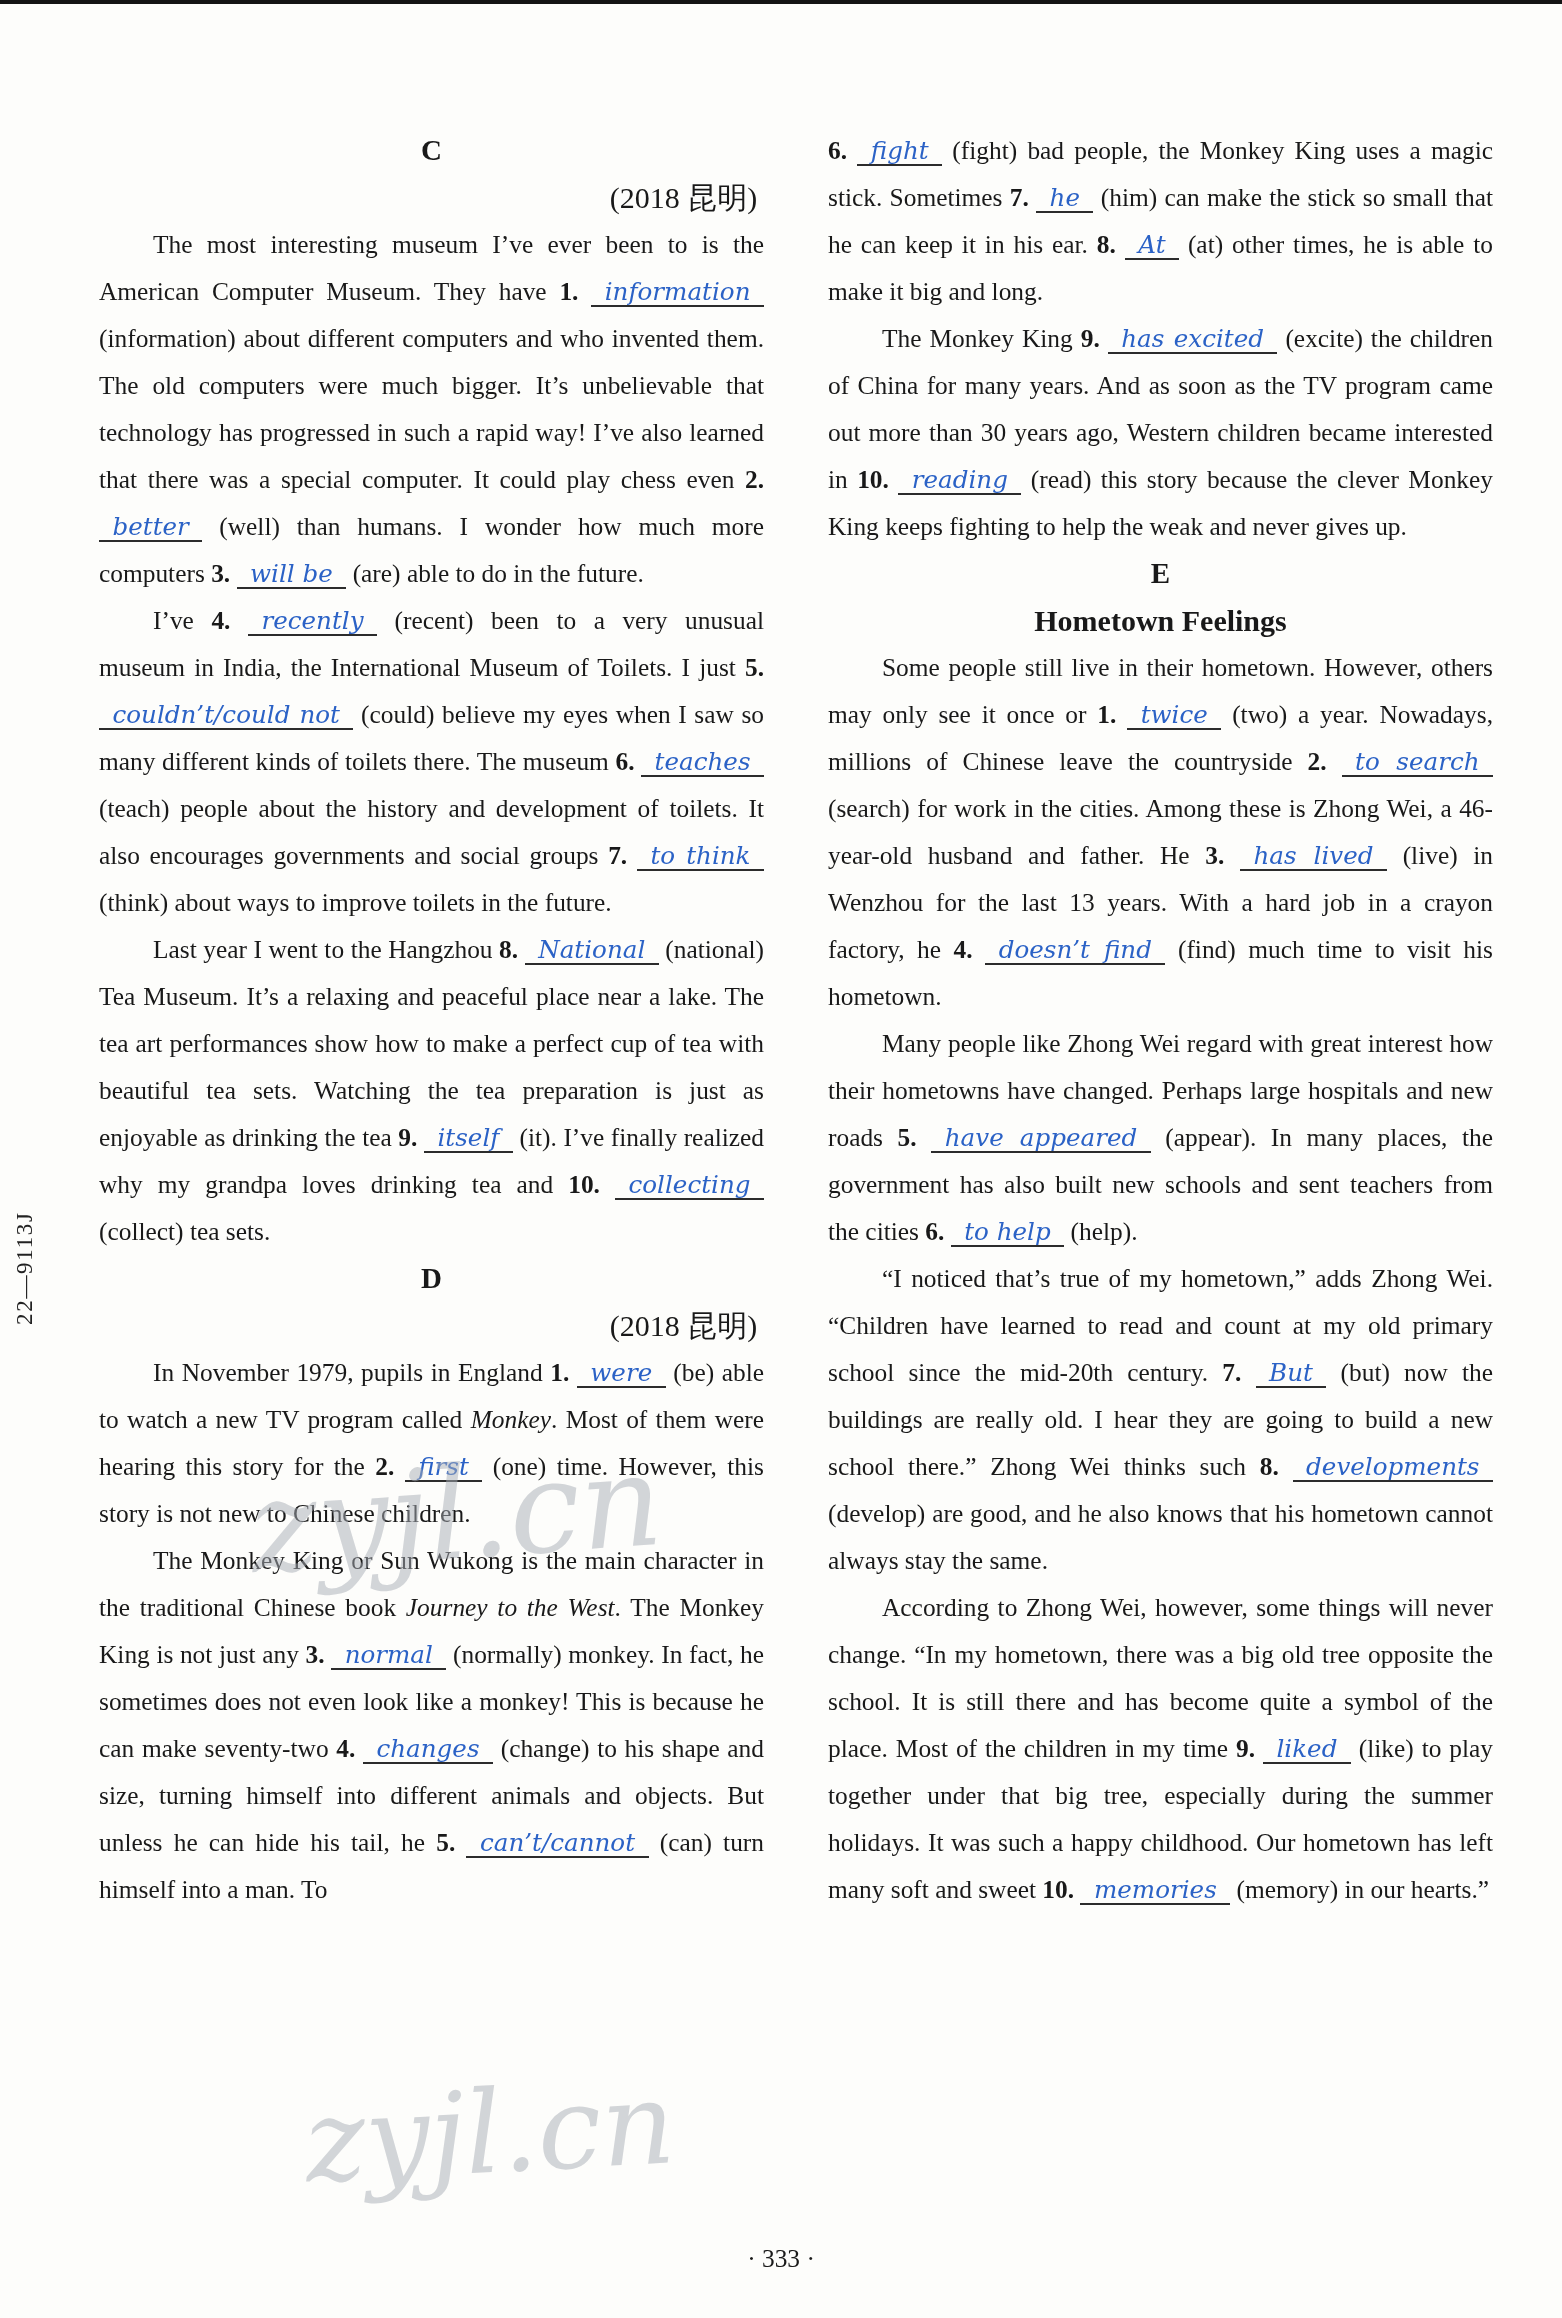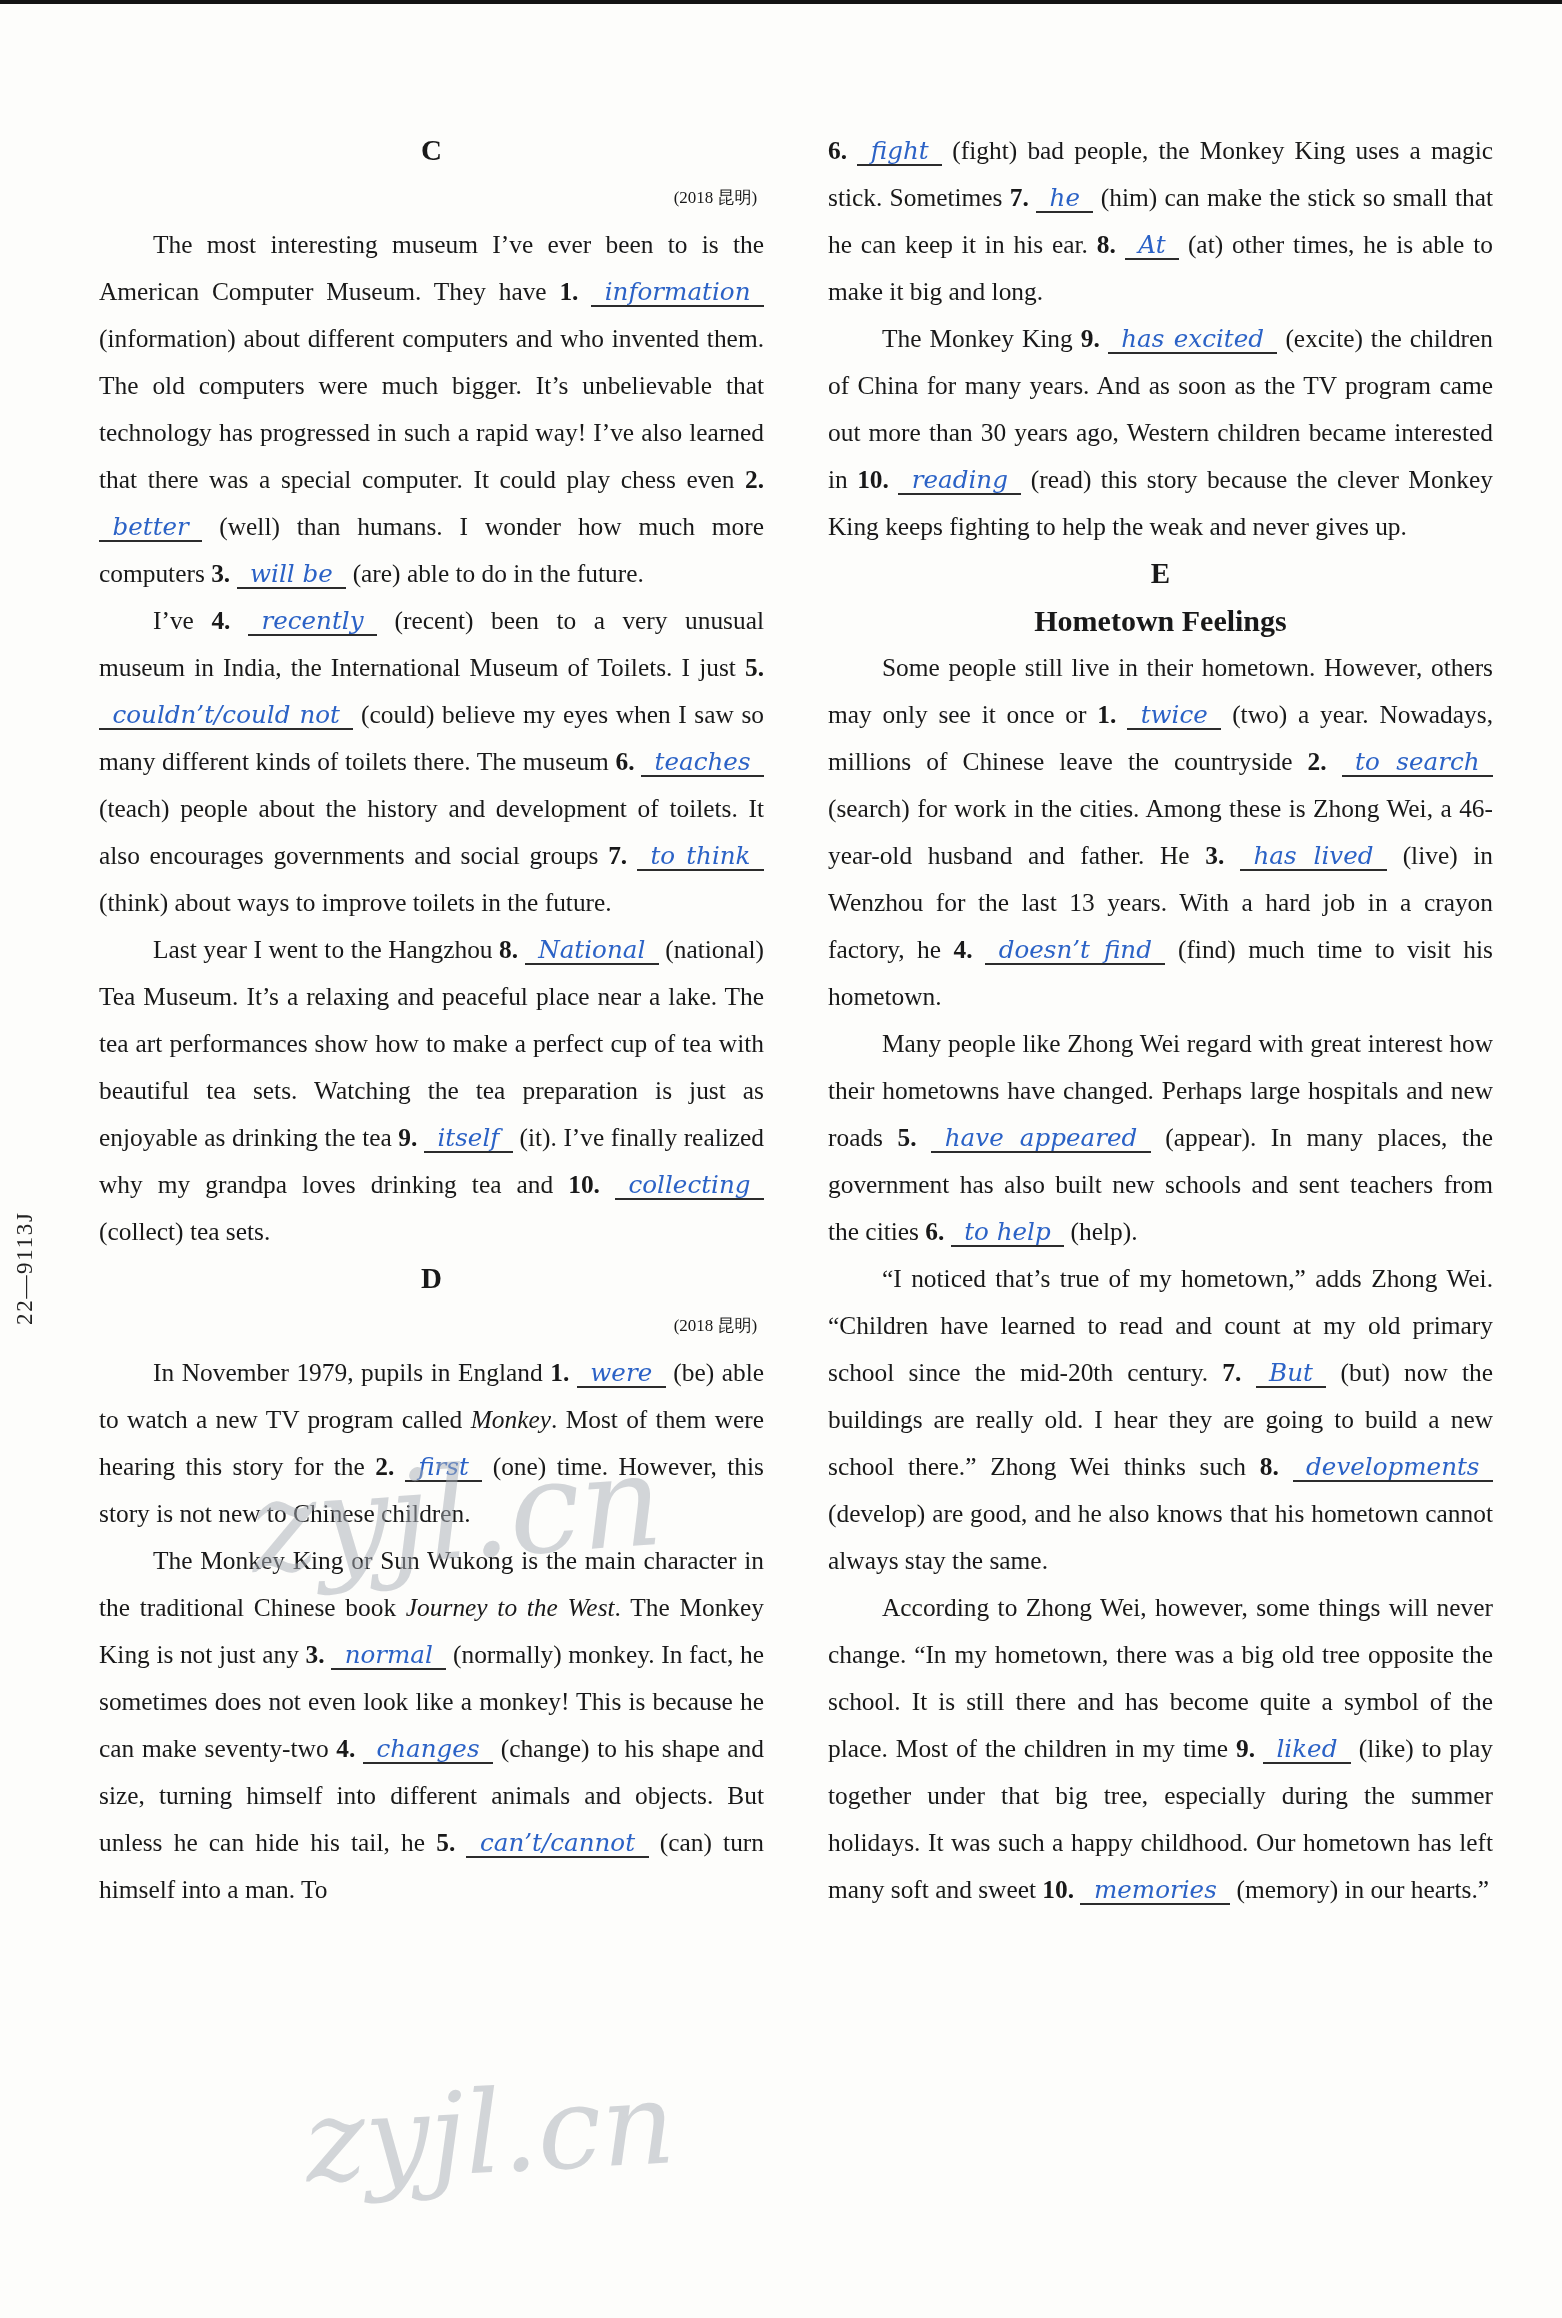--- a/index.html
+++ b/index.html
@@ -26,21 +26,21 @@
     font-size:25.4px; line-height:47px;
     text-align:justify;
   }
   .heading {
     text-align:center; font-weight:bold; font-size:29px; line-height:47px;
   }
   .subheading {
     text-align:center; font-weight:bold; font-size:30px; line-height:47px;
   }
   .source {
-    text-align:right; font-size:17px; line-height:47px; padding-right:6.8px;
+    text-align:right; font-size:30px; line-height:47px; padding-right:6.8px;
   }
   .para { text-indent:54px; }
   .para.noindent { text-indent:0; }
   .num { font-weight:bold; }
   .blank {
     border-bottom:2.5px solid #2c2c2c;
     padding:0 13.5px;
     white-space:nowrap;
   }
   .answer {
@@ -102,14 +102,15 @@
         <div class="para">Some people still live in their hometown. However, others may only see it once or <span class="num">1. </span><span class="blank"><span class="answer">twice</span></span> (two) a year. Nowadays, millions of Chinese leave the countryside <span class="num">2. </span><span class="blank"><span class="answer">to search</span></span> (search) for work in the cities. Among these is Zhong Wei, a 46-year-old husband and father. He <span class="num">3. </span><span class="blank"><span class="answer">has lived</span></span> (live) in Wenzhou for the last 13 years. With a hard job in a crayon factory, he <span class="num">4. </span><span class="blank"><span class="answer">doesn’t find</span></span> (find) much time to visit his hometown.</div>
         <div class="para">Many people like Zhong Wei regard with great interest how their hometowns have changed. Perhaps large hospitals and new roads <span class="num">5. </span><span class="blank"><span class="answer">have appeared</span></span> (appear). In many places, the government has also built new schools and sent teachers from the cities <span class="num">6. </span><span class="blank"><span class="answer">to help</span></span> (help).</div>
         <div class="para">“I noticed that’s true of my hometown,” adds Zhong Wei. “Children have learned to read and count at my old primary school since the mid-20th century. <span class="num">7. </span><span class="blank"><span class="answer">But</span></span> (but) now the buildings are really old. I hear they are going to build a new school there.” Zhong Wei thinks such <span class="num">8. </span><span class="blank"><span class="answer">developments</span></span> (develop) are good, and he also knows that his hometown cannot always stay the same.</div>
         <div class="para">According to Zhong Wei, however, some things will never change. “In my hometown, there was a big old tree opposite the school. It is still there and has become quite a symbol of the place. Most of the children in my time <span class="num">9. </span><span class="blank"><span class="answer">liked</span></span> (like) to play together under that big tree, especially during the summer holidays. It was such a happy childhood. Our hometown has left many soft and sweet <span class="num">10. </span><span class="blank"><span class="answer">memories</span></span> (memory) in our hearts.”</div>
       </div>
   </div>
 
   <div class="watermark wm1">zyjl.cn</div>
   <div class="watermark wm2">zyjl.cn</div>
 
+  <div class="footer">· 333 ·</div>
 </div>
 
 
 </body></html>

